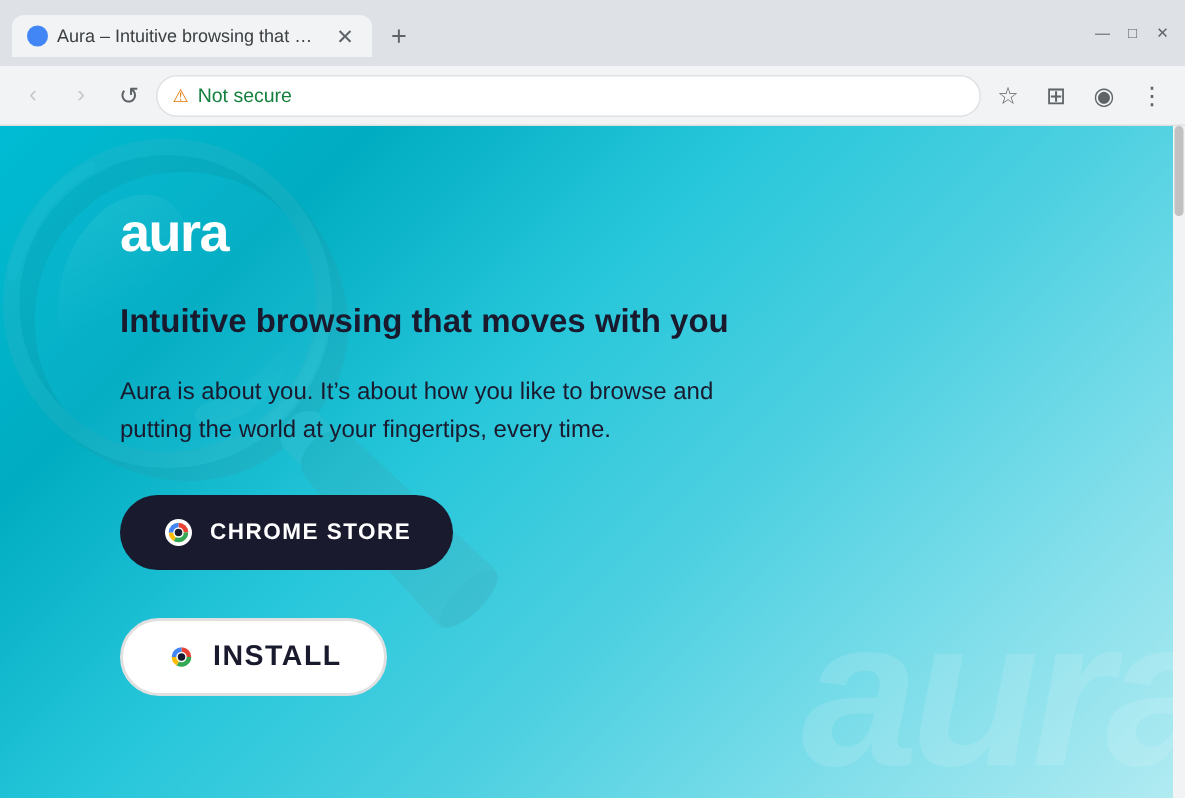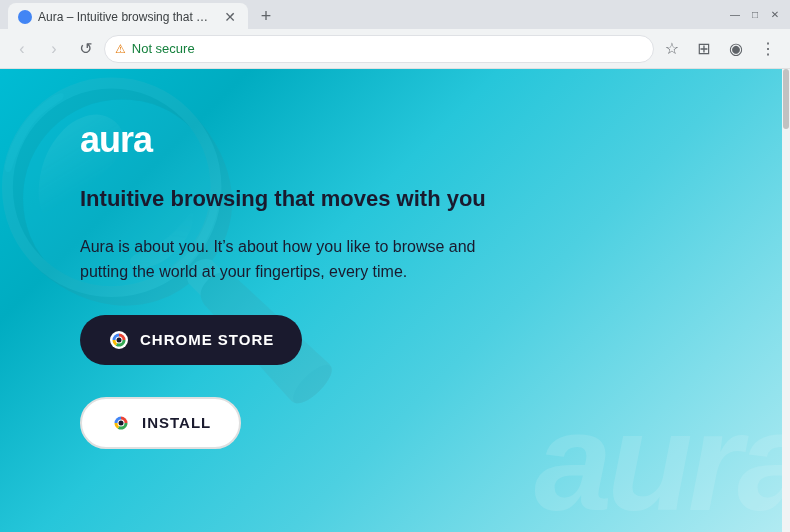--- a/index.html
+++ b/index.html
@@ -2,21 +2,21 @@
 <html><head>
   <meta charset="utf-8">
   <style>
     * { margin: 0; padding: 0; box-sizing: border-box; }
     body { width: 790px; height: 532px; overflow: hidden; font-family: Arial, sans-serif; background: #fff; }
 
     
     .browser-frame { width: 790px; height: 532px; display: flex; flex-direction: column; background: #f1f3f4; }
 
     .title-bar {
-      height: 29px;
+      height: 44px;
       background: #dee1e6;
       display: flex;
       align-items: center;
       justify-content: center;
       padding: 0 8px;
       user-select: none;
     }
     .tab-strip { display: flex; align-items: flex-end; height: 32px; flex: 1; }
     .tab-active {
       background: #f1f3f4;
@@ -157,21 +157,21 @@
 
     .btn-install {
       display: inline-flex;
       align-items: center;
       gap: 10px;
       background: #fff;
       color: #1a1a2e;
       border: 2px solid #e0e0e0;
       border-radius: 30px;
       padding: 13px 28px;
-      font-size: 15px;
+      font-size: 19px;
       font-weight: 700;
       letter-spacing: 1px;
       cursor: pointer;
       text-transform: uppercase;
     }
 
     .chrome-icon {
       width: 22px;
       height: 22px;
       display: flex;

